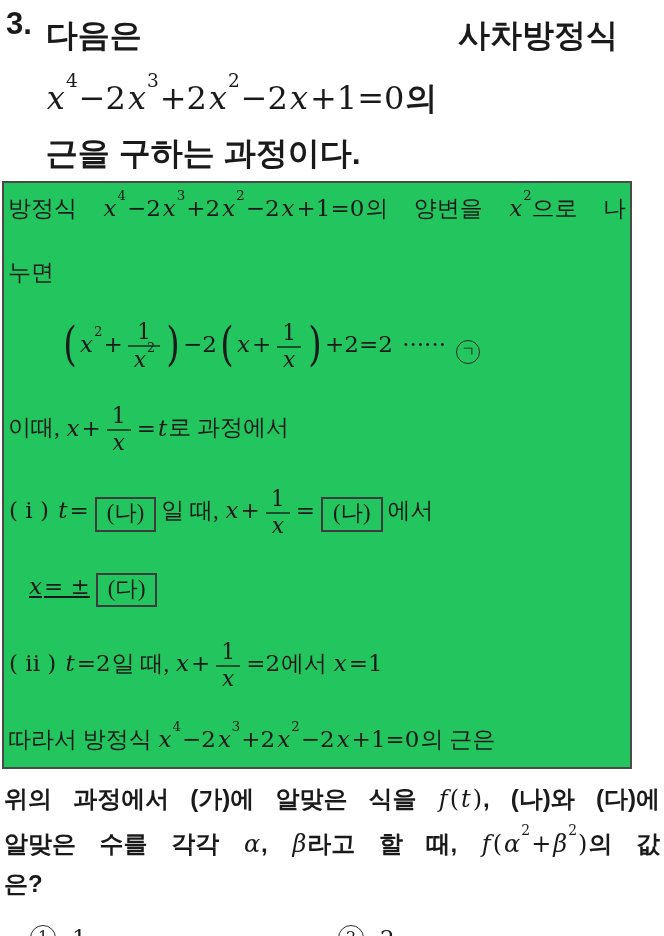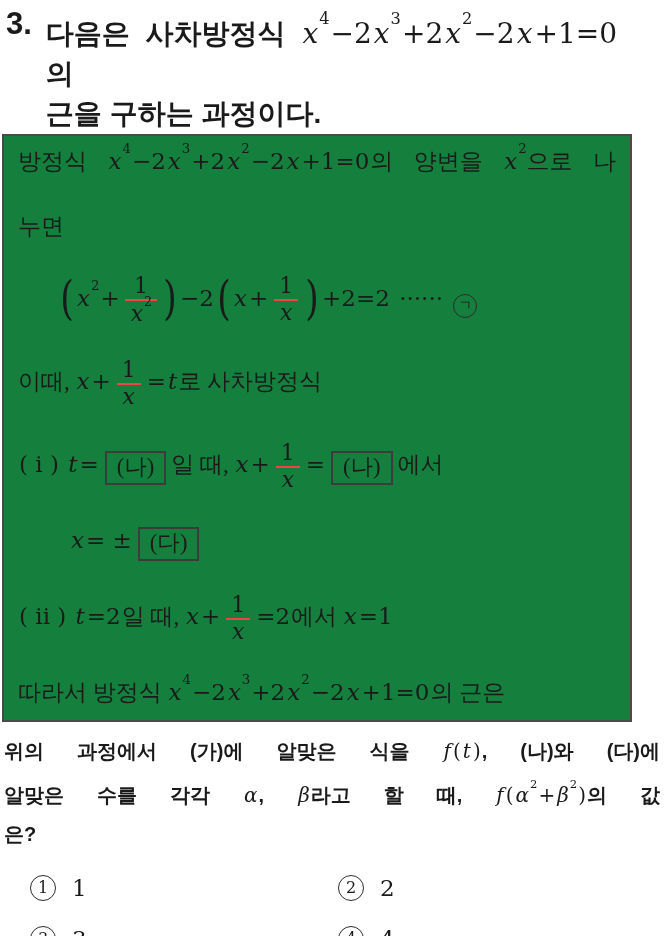--- a/index.html
+++ b/index.html
@@ -11,56 +11,56 @@
   }
   .page { width:664px; height:936px; position:relative; background:#fff; }
 
   
   .header { display:flex; padding:6px 6px 0 6px; min-height:94px; }
   .pnum {
     font-family:"Liberation Sans","DejaVu Sans",sans-serif;
     font-weight:700; font-size:31px; line-height:36px; margin-right:14px;
   }
   .header-lines { flex:1; padding-top:2px; }
-  .h-line { font-size:28px; line-height:40px; white-space:nowrap; }
+  .h-line { font-size:32px; line-height:55px; white-space:nowrap; }
   .h-line.justify { text-align:justify; text-align-last:justify; white-space:normal; padding-right:40px; }
 
   
   .t-k  { font-family:"Liberation Serif","DejaVu Serif",serif;text-align:right; }
   .t-kb { font-family:"Liberation Sans","DejaVu Sans",sans-serif; font-weight:700;text-align:right; }
   .t-m  { font-family:"DejaVu Serif",serif; font-style:italic; padding:0 1px; }
   .t-mn { font-family:"DejaVu Serif",serif; padding:0 1px; }
   .t-big{ font-family:"DejaVu Serif",serif; font-size:2.0em; font-weight:400;
           vertical-align:-0.18em; line-height:0; display:inline-block; transform:scaleX(.75); }
   .sup  { font-size:0.58em; font-style:normal; position:relative; top:-0.55em;
           font-family:"DejaVu Serif",serif; }
   .frac { display:inline-flex; flex-direction:column; align-items:center;
           vertical-align:middle; margin:0 4px; line-height:1.05; font-size:0.95em; }
   .frac .fn { padding:0 5px 1px; }
-  .frac .fd { border-top:2px solid #ef4444; padding:1px 5px 0; }
+  .frac .fd { border-top:2px solid #14532d; padding:1px 5px 0; }
   .blank { display:inline-block; border:2px solid #3c3c3c; padding:0px 10px 2px;
            margin:0 5px; line-height:1.25; font-size:0.98em; vertical-align:-2px; }
   .circ { display:inline-flex; align-items:center; justify-content:center;
           width:24px; height:24px; border:1.5px solid #2c2c2c; border-radius:50%;
           font-size:14px; line-height:1; vertical-align:-4px; margin:0 2px; }
 
   
   .sbox {
     margin:0 32px 0 2px; height:588px; border:2px solid #4a4a4a;
-    padding:10px 14px 12px; display:flex; flex-direction:column;
-    justify-content:space-between; background:#15803d;
+    padding:10px 4px 12px; display:flex; flex-direction:column;
+    justify-content:space-between; background:#22c55e;
     margin-right:32px;
   }
   .sbox { width:630px; }
   .s-line { font-size:23px; line-height:1.35; }
   .s-line.justify { text-align:justify; text-align-last:justify; }
 
   
   .question { padding:10px 4px 0 4px; }
-  .q-line { font-size:20px; line-height:39px; }
+  .q-line { font-size:24px; line-height:39px; }
   .q-line.justify { text-align:justify; text-align-last:justify; }
 
   
   .choices { margin-top:12px; display:grid; grid-template-columns:300px 1fr; row-gap:7px; }
   .choice { display:flex; align-items:center; height:44px; padding-left:30px; cursor:default; }
   .choice.col2 { padding-left:38px; }
   .cnum { display:inline-flex; align-items:center; justify-content:center;
           width:26px; height:26px; border:1.7px solid #2c2c2c; border-radius:50%;
           font-family:"DejaVu Serif",serif; font-size:16px; line-height:1; }
   .clabel { font-family:"DejaVu Serif",serif; font-size:23px; margin-left:16px; }
@@ -74,36 +74,36 @@
     <div class="pnum">3.</div>
     <div class="header-lines" id="header-lines">
         <div class="h-line justify"><span class="t-kb">다음은 사차방정식 </span><span class="t-m">x</span><sup class="sup">4</sup><span class="t-mn">−2</span><span class="t-m">x</span><sup class="sup">3</sup><span class="t-mn">+2</span><span class="t-m">x</span><sup class="sup">2</sup><span class="t-mn">−2</span><span class="t-m">x</span><span class="t-mn">+1=0</span><span class="t-kb">의</span></div>
         <div class="h-line"><span class="t-kb">근을 구하는 과정이다.</span></div>
       </div>
   </div>
 
   <div class="sbox" id="solution-box">
       <div class="s-line justify"><span class="t-k">방정식 </span><span class="t-m">x</span><sup class="sup">4</sup><span class="t-mn">−2</span><span class="t-m">x</span><sup class="sup">3</sup><span class="t-mn">+2</span><span class="t-m">x</span><sup class="sup">2</sup><span class="t-mn">−2</span><span class="t-m">x</span><span class="t-mn">+1=0</span><span class="t-k">의 양변을 </span><span class="t-m">x</span><sup class="sup">2</sup><span class="t-k">으로 나</span></div>
       <div class="s-line"><span class="t-k">누면</span></div>
-      <div class="s-line" style="margin-left: 40px;"><span class="t-big">(</span><span class="t-m">x</span><sup class="sup">2</sup><span class="t-mn">+</span><span class="frac">
+      <div class="s-line" style="margin-left: 53px;"><span class="t-big">(</span><span class="t-m">x</span><sup class="sup">2</sup><span class="t-mn">+</span><span class="frac">
           <span class="fn"><span class="t-mn">1</span></span>
           <span class="fd"><span class="t-m">x</span><sup class="sup">2</sup></span>
         </span><span class="t-big">)</span><span class="t-mn">−2</span><span class="t-big">(</span><span class="t-m">x</span><span class="t-mn">+</span><span class="frac">
           <span class="fn"><span class="t-mn">1</span></span>
           <span class="fd"><span class="t-m">x</span></span>
         </span><span class="t-big">)</span><span class="t-mn">+2=2</span><span class="t-mn"> ······ </span><span class="circ">ㄱ</span></div>
       <div class="s-line"><span class="t-k">이때, </span><span class="t-m">x</span><span class="t-mn">+</span><span class="frac">
           <span class="fn"><span class="t-mn">1</span></span>
           <span class="fd"><span class="t-m">x</span></span>
-        </span><span class="t-mn">=</span><span class="t-m">t</span><span class="t-k">로 사차방정식</span></div>
+        </span><span class="t-mn">=</span><span class="t-m">t</span><span class="t-k">로 과정에서</span></div>
       <div class="s-line"><span class="t-mn">( i ) </span><span class="t-m">t</span><span class="t-mn">=</span><span class="blank">(나)</span><span class="t-k">일 때, </span><span class="t-m">x</span><span class="t-mn">+</span><span class="frac">
           <span class="fn"><span class="t-mn">1</span></span>
           <span class="fd"><span class="t-m">x</span></span>
         </span><span class="t-mn">=</span><span class="blank">(나)</span><span class="t-k">에서</span></div>
-      <div class="s-line" style="margin-left: 52px;"><span class="t-m">x</span><span class="t-mn">= ±</span><span class="blank">(다)</span></div>
+      <div class="s-line" style="margin-left: 20px; text-decoration: underline;"><span class="t-m">x</span><span class="t-mn">= ±</span><span class="blank">(다)</span></div>
       <div class="s-line"><span class="t-mn">( ii ) </span><span class="t-m">t</span><span class="t-mn">=2</span><span class="t-k">일 때, </span><span class="t-m">x</span><span class="t-mn">+</span><span class="frac">
           <span class="fn"><span class="t-mn">1</span></span>
           <span class="fd"><span class="t-m">x</span></span>
         </span><span class="t-mn">=2</span><span class="t-k">에서 </span><span class="t-m">x</span><span class="t-mn">=1</span></div>
       <div class="s-line"><span class="t-k">따라서 방정식 </span><span class="t-m">x</span><sup class="sup">4</sup><span class="t-mn">−2</span><span class="t-m">x</span><sup class="sup">3</sup><span class="t-mn">+2</span><span class="t-m">x</span><sup class="sup">2</sup><span class="t-mn">−2</span><span class="t-m">x</span><span class="t-mn">+1=0</span><span class="t-k">의 근은</span></div>
     </div>
 
   <div class="question" id="question-block">
       <div class="q-line justify"><span class="t-kb">위의 과정에서 (가)에 알맞은 식을 </span><span class="t-m">f</span><span class="t-mn">(</span><span class="t-m">t</span><span class="t-mn">)</span><span class="t-kb">, (나)와 (다)에</span></div>
       <div class="q-line justify"><span class="t-kb">알맞은 수를 각각 </span><span class="t-m">α</span><span class="t-kb">, </span><span class="t-m">β</span><span class="t-kb">라고 할 때, </span><span class="t-m">f</span><span class="t-mn">(</span><span class="t-m">α</span><sup class="sup">2</sup><span class="t-mn">+</span><span class="t-m">β</span><sup class="sup">2</sup><span class="t-mn">)</span><span class="t-kb">의 값</span></div>

